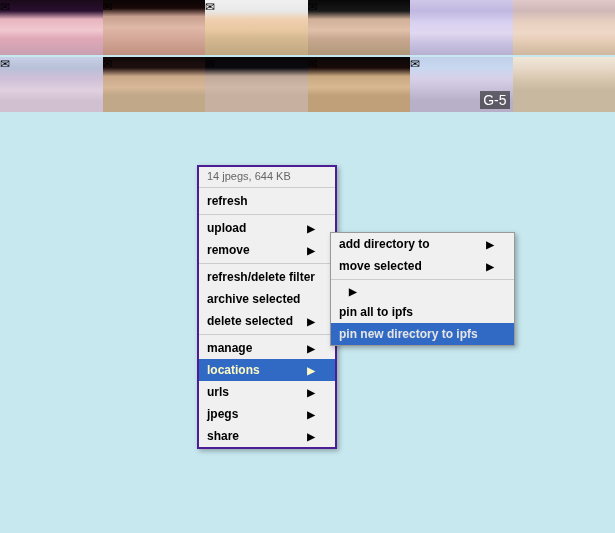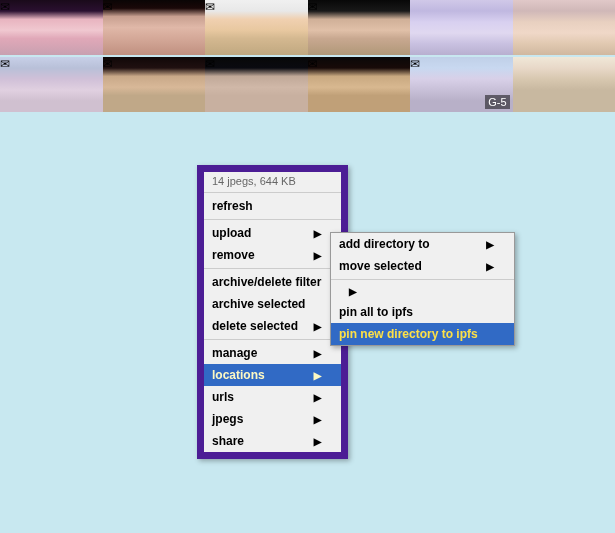--- a/index.html
+++ b/index.html
@@ -19,21 +19,21 @@
       position: relative;
       overflow: hidden;
     }
 
     
     .context-menu {
       position: absolute;
       top: 165px;
       left: 197px;
       background: #f0f0f0;
-      border: 7px solid #4c1d95;
+      border: 2px solid #4c1d95;
       box-shadow: 2px 2px 5px rgba(0,0,0,0.3);
       min-width: 135px;
       z-index: 100;
     }
 
     .menu-item {
       padding: 4px 20px 4px 8px;
       cursor: pointer;
       display: flex;
       align-items: center;
@@ -107,21 +107,21 @@
     .t10 { background: linear-gradient(to bottom, #0a0808 0%, #180a08 20%, #c8a880 35%, #d8b890 55%, #c0a078 70%); }
     .t11 { background: linear-gradient(to bottom, #c0d0e8 0%, #c8d8f0 20%, #d8d0e8 40%, #c8c0d8 60%, #b8b0c8 80%); }
     .t12 { background: linear-gradient(to bottom, #f0e8d8 0%, #e8d8c8 20%, #d8c8b0 40%, #c8b8a0 60%); }
 
     .g5-label {
       position: absolute;
       bottom: 3px;
       right: 3px;
       background: rgba(0,0,0,0.5);
       color: white;
-      font-size: 11px;
+      font-size: 14px;
       padding: 1px 3px;
     }
   </style>
 </head>
 <body>
 
 <div class="grid-top">
   <div class="img-thumb t1">
     <div class="badge">✉</div>
   </div>
@@ -173,21 +173,21 @@
     <span class="arrow">▶</span>
   </div>
   <div class="menu-item">
     <span>remove</span>
     <span class="arrow">▶</span>
   </div>
 
   <div class="menu-separator"></div>
 
   <div class="menu-item">
-    <span>archive/delete filter</span>
+    <span>refresh/delete filter</span>
   </div>
   <div class="menu-item">
     <span>archive selected</span>
   </div>
   <div class="menu-item">
     <span>delete selected</span>
     <span class="arrow">▶</span>
   </div>
 
   <div class="menu-separator"></div>
@@ -223,16 +223,16 @@
     <span>move selected</span>
     <span class="arrow">▶</span>
   </div>
   <div class="menu-separator"></div>
   <div class="menu-item">
     <span class="arrow">▶</span>
   </div>
   <div class="menu-item">
     <span>pin all to ipfs</span>
   </div>
-  <div class="menu-item highlighted" style="background-color:#316ac5;color:#fde047;">
+  <div class="menu-item highlighted" style="background-color:#316ac5;color:#e5e5e5;">
     <span>pin new directory to ipfs</span>
   </div>
 </div>
 
 </body></html>

